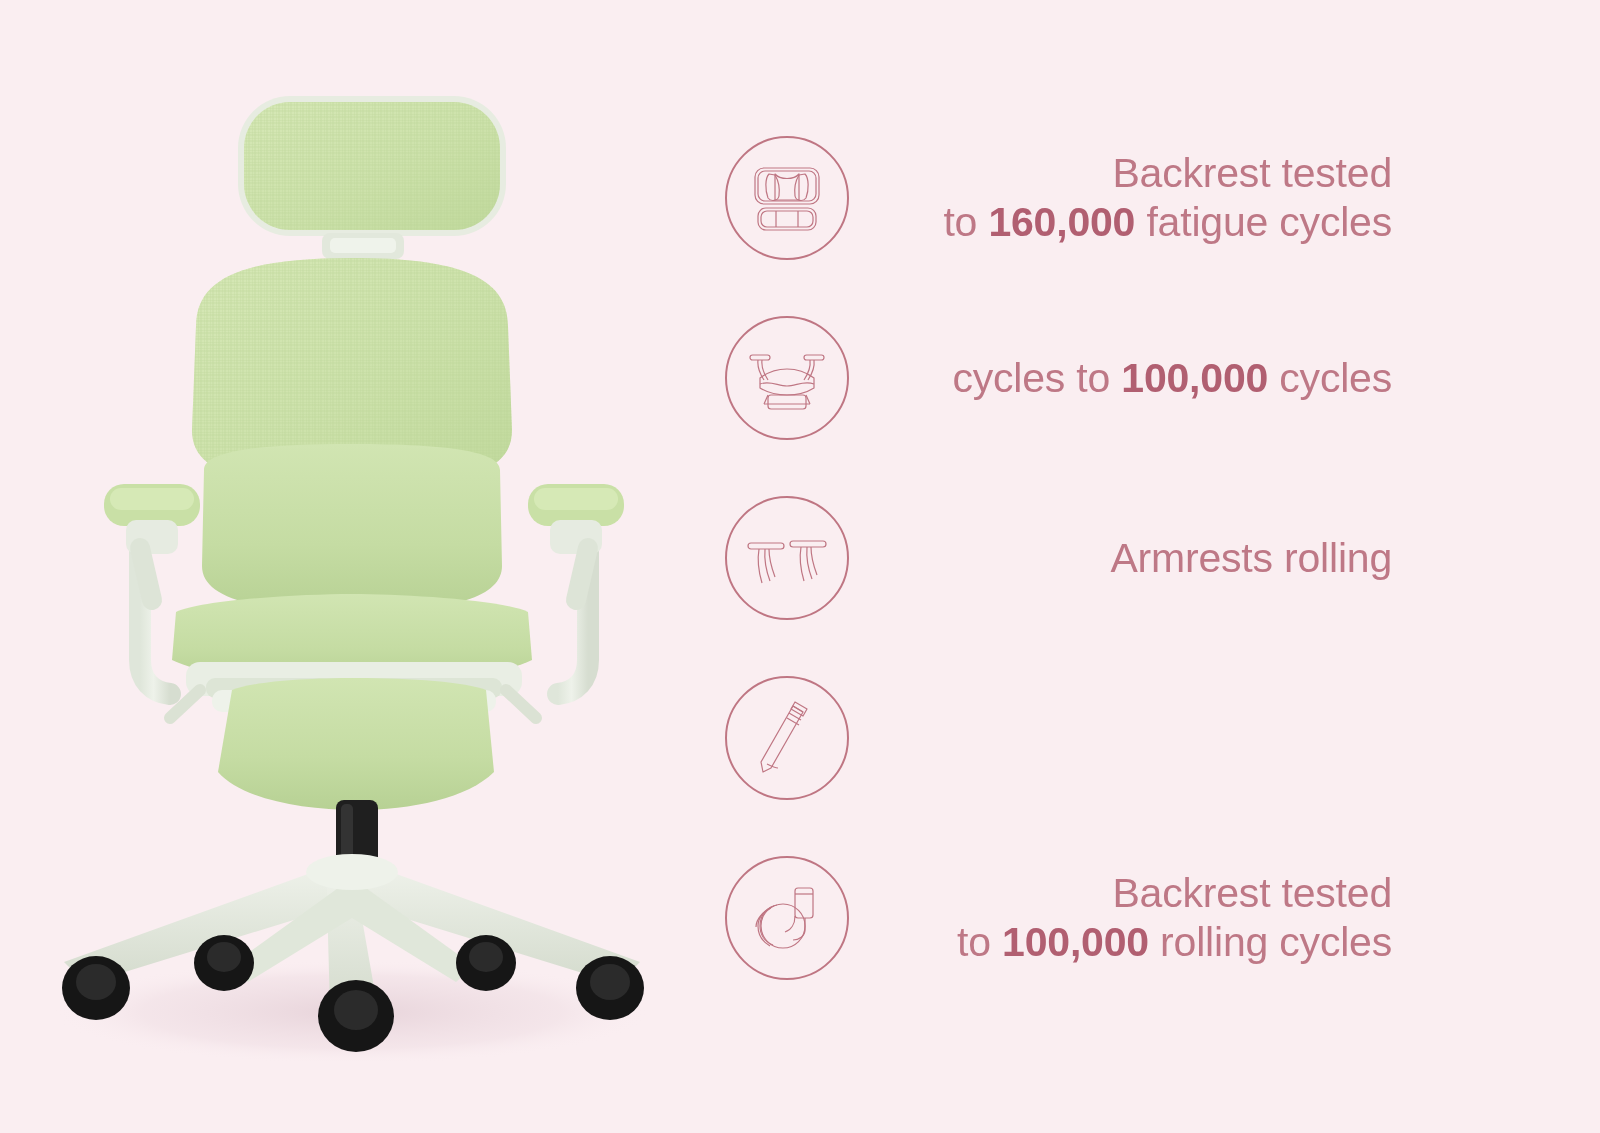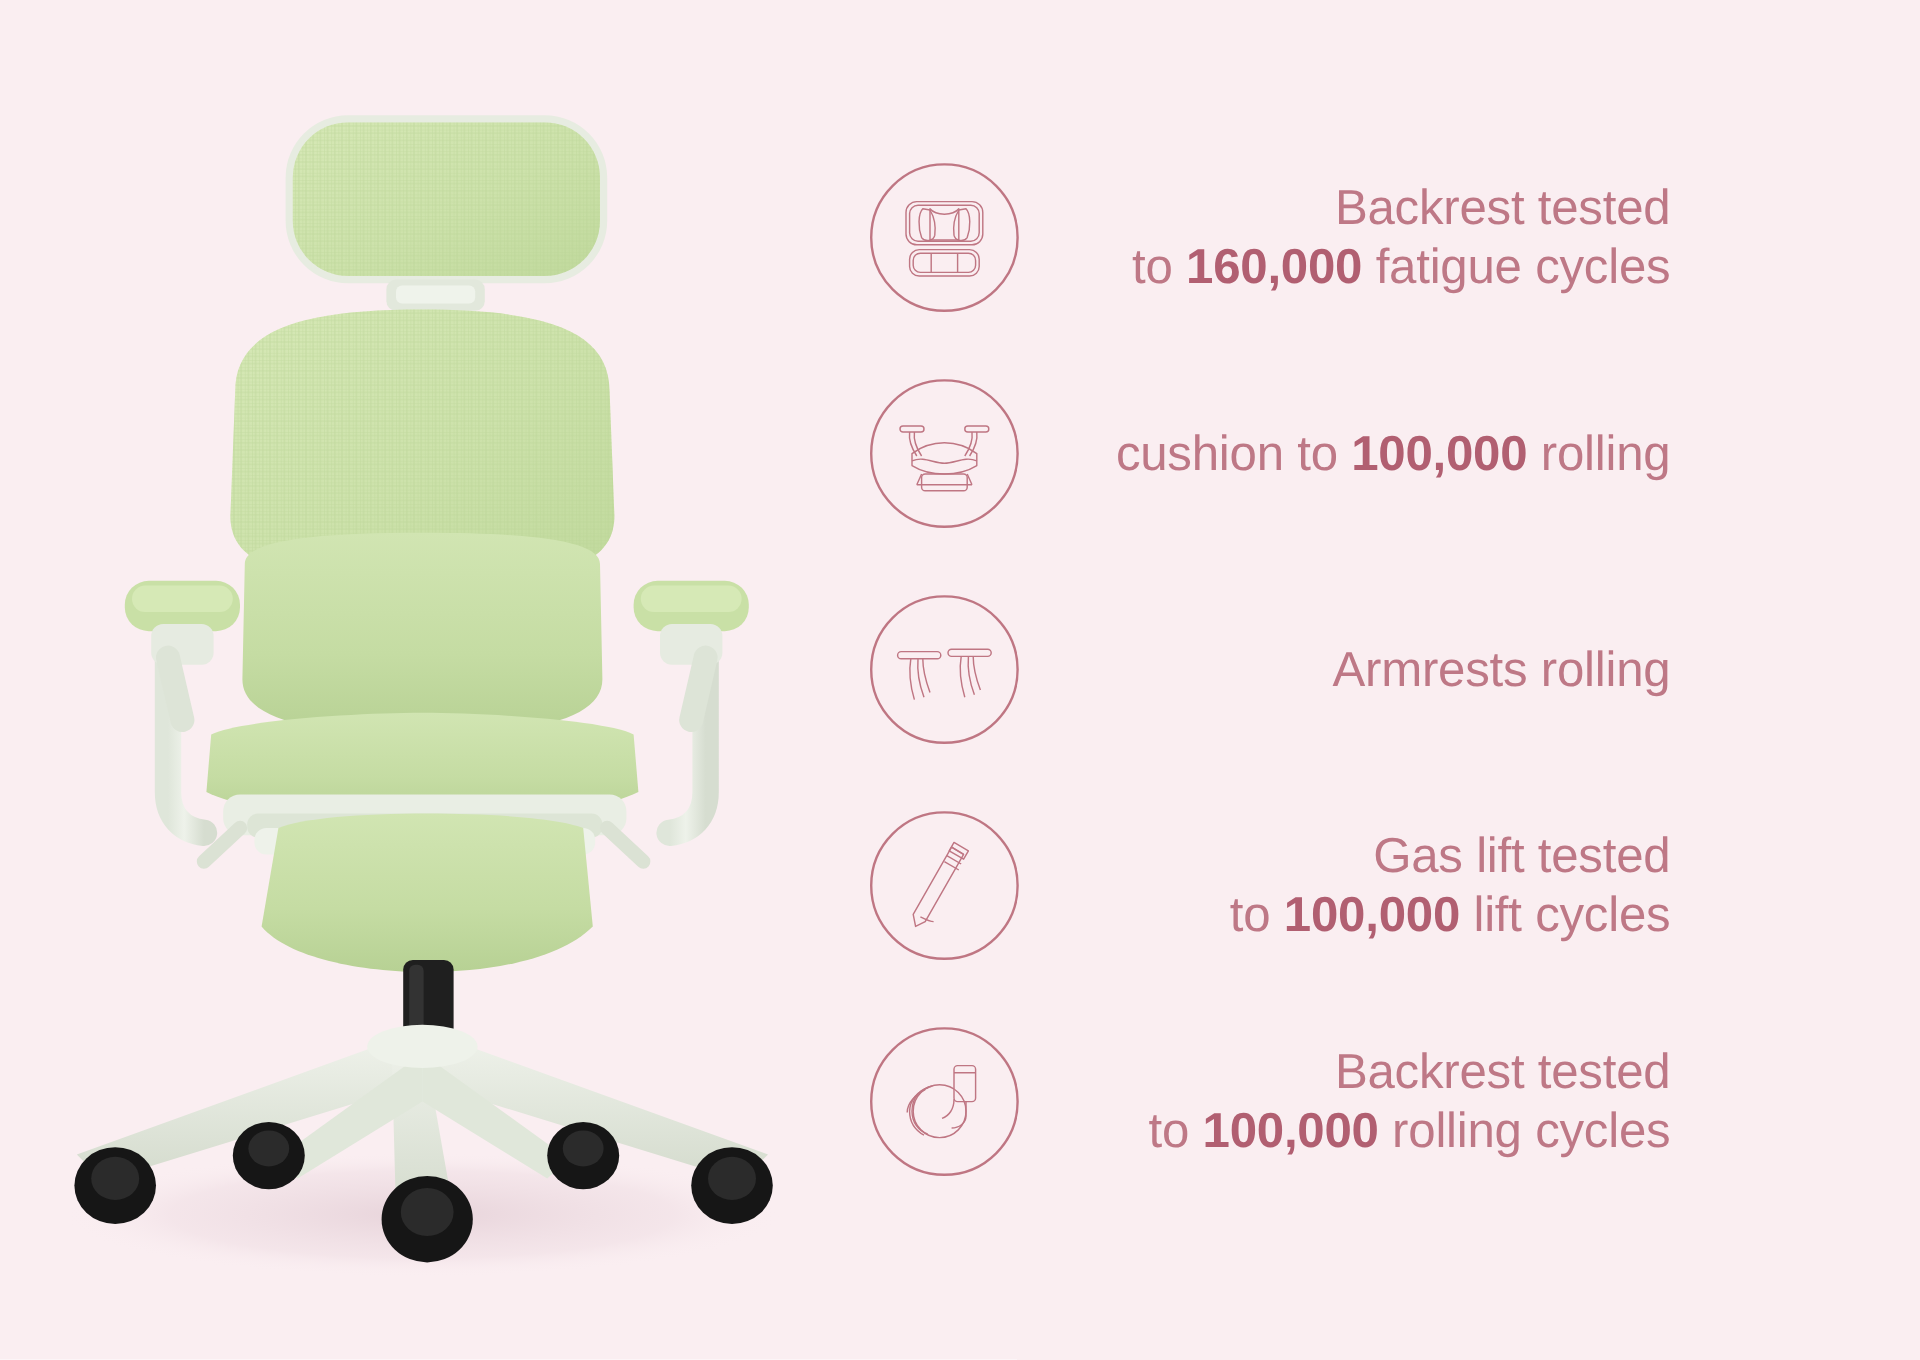--- a/index.html
+++ b/index.html
@@ -237,21 +237,21 @@
           <rect x="6" y="17" width="20" height="5" rx="2.5"></rect>
           <rect x="60" y="17" width="20" height="5" rx="2.5"></rect>
           <path d="M14 22 C13 30 16 36 20 42"></path>
           <path d="M18 22 C17 30 20 36 24 42"></path>
           <path d="M70 22 C71 30 68 36 64 42"></path>
           <path d="M66 22 C67 30 64 36 60 42"></path>
         </svg>
       </div>
       <div class="feature-text">
         <span class="line">
-          <span>cushion to </span><b>100,000</b><span> rolling</span>
+          <span>cycles to </span><b>100,000</b><span> cycles</span>
         </span>
       </div>
     </div>
 
     <div class="feature-row">
       <div class="icon-circle">
         <svg width="84" height="74" viewBox="0 0 84 74" fill="none" stroke="#bf7683" stroke-width="1.2" stroke-linejoin="round">
           <rect x="3" y="22" width="36" height="6" rx="3"></rect>
           <path d="M14 28 C12 40 14 52 17 62"></path>
           <path d="M20 28 C19 40 22 52 25 60"></path>
@@ -271,26 +271,20 @@
       <div class="icon-circle">
         <svg width="76" height="84" viewBox="0 0 76 84" fill="none" stroke="#bf7683" stroke-width="1.2" stroke-linejoin="round">
           <path d="M14 76 L12 66 L44 10 L54 16 L22 72 Z"></path>
           <path d="M44 10 L54 16"></path>
           <path d="M40 17 L52 24"></path>
           <path d="M38 22 L50 29"></path>
           <path d="M46 6 L58 13 L54 20 L42 13 Z"></path>
           <path d="M18 68 C22 70 26 72 29 72"></path>
         </svg>
       </div>
-      <div class="feature-text">
-        <span class="line">Gas lift tested</span>
-        <span class="line">
-          <span>to </span><b>100,000</b><span> lift cycles</span>
-        </span>
-      </div>
     </div>
 
     <div class="feature-row">
       <div class="icon-circle">
         <svg width="80" height="80" viewBox="0 0 80 80" fill="none" stroke="#bf7683" stroke-width="1.2" stroke-linejoin="round">
           <rect x="48" y="10" width="18" height="30" rx="3"></rect>
           <path d="M48 16 L66 16"></path>
           <path d="M48 38 C48 46 44 52 38 54"></path>
           <circle cx="36" cy="48" r="22"></circle>
           <path d="M30 27 C20 29 13 37 13 48 C13 57 18 64 26 67"></path>

